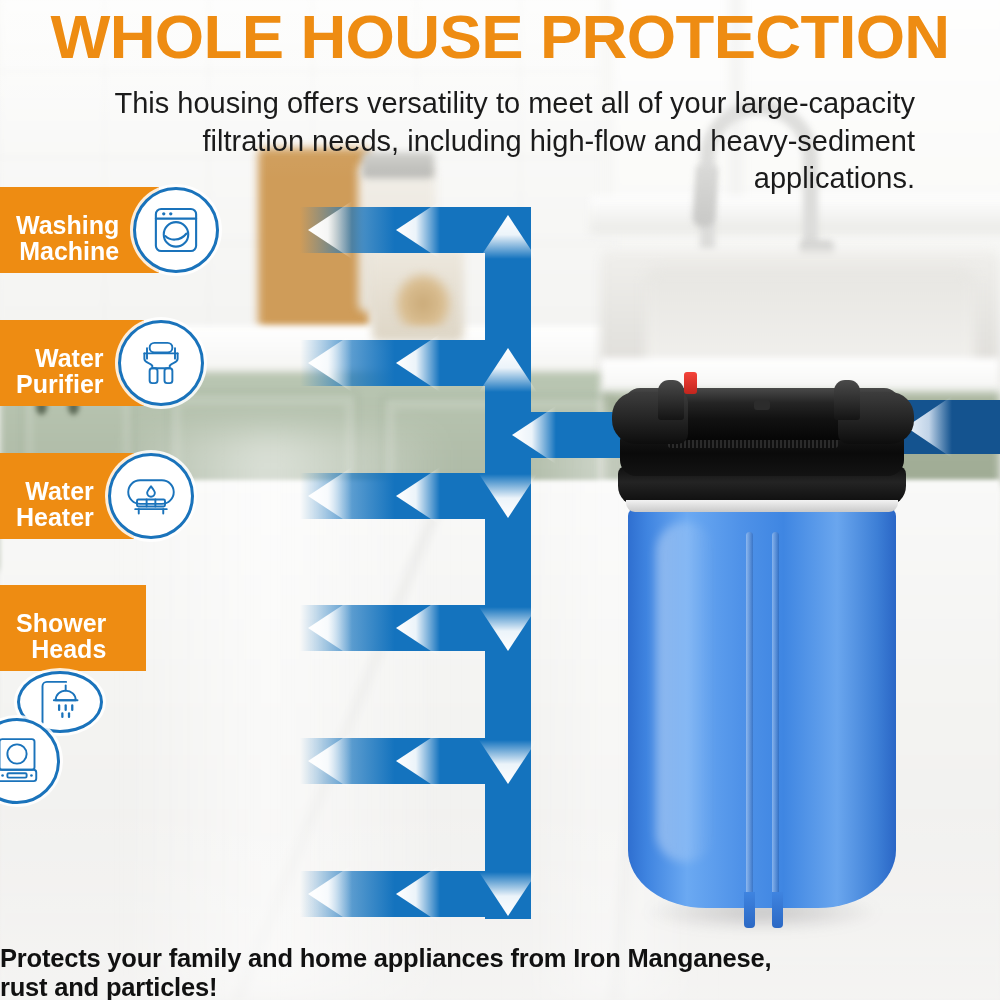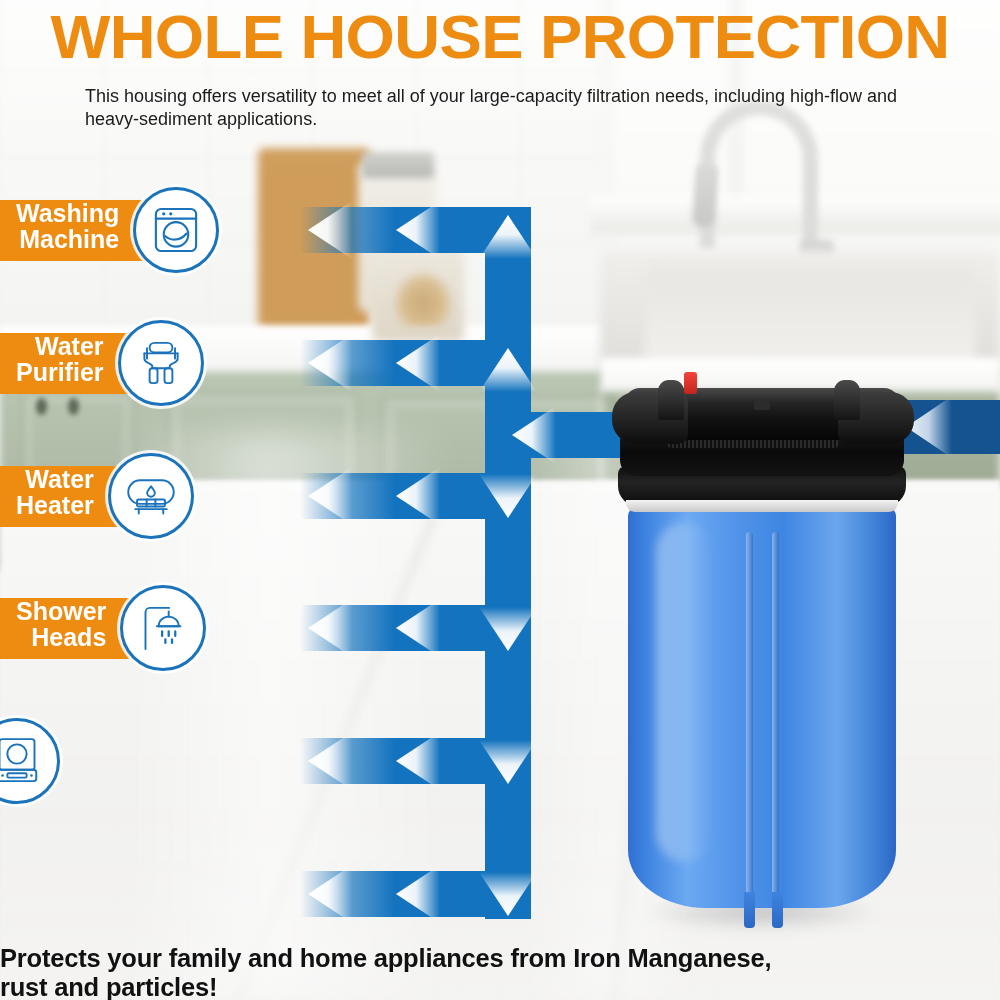--- a/index.html
+++ b/index.html
@@ -179,33 +179,33 @@
   
   .title {
     position:absolute; left:0; top:6px; width:1000px; text-align:center;
     font-size:61px; line-height:1.02; font-weight:700;
     color:#ee8c12; letter-spacing:-.6px;
     font-family:"Liberation Sans", sans-serif;
     transform:scaleX(1.04); transform-origin:center;
   }
   .subtitle {
     position:absolute; left:50%; transform:translateX(-50%); top:85px;
-    width:830px; text-align:left;
-    font-size:18px; line-height:1.30; color:#1b1b1b; font-weight:400;
+    width:830px; text-align:right;
+    font-size:29px; line-height:1.30; color:#1b1b1b; font-weight:400;
   }
 
   
   #pipes { position:absolute; left:0; top:0; width:1000px; height:1000px; }
 
   
   .row { position:absolute; left:0; height:86px; display:flex; align-items:center; }
   .badge {
     background:#ee8c12; color:#ffffff;
     font-size:25px; font-weight:700; line-height:1.04;
-    padding:0 40px 9px 16px; text-align:right;
+    padding:25px 40px 9px 16px; text-align:right;
     white-space:pre-line; min-width:126px;
     position:relative; z-index:2;
   }
   .icon-circle {
     width:86px; height:86px; border-radius:50%;
     background:#ffffff; border:3.5px solid #1a73bb;
     display:flex; align-items:center; justify-content:center;
     margin-left:-26px; position:relative; z-index:3;
     box-shadow:0 0 0 3px rgba(255,255,255,.85);
   }
@@ -469,21 +469,21 @@
         <rect x="16" y="36" width="32" height="8" rx="1.6"></rect>
         <line x1="27" y1="36" x2="27" y2="44"></line>
         <line x1="37" y1="36" x2="37" y2="44"></line>
         <line x1="14" y1="47" x2="50" y2="47"></line>
         <line x1="18" y1="47" x2="18" y2="52"></line>
         <line x1="46" y1="47" x2="46" y2="52"></line>
       </svg>
     </div>
   </div>
 
-  <div class="row" style="top:585px;">
+  <div class="row" style="top:585px;flex-direction:column;">
     <div class="badge">Shower
 Heads</div>
     <div class="icon-circle">
       <svg viewBox="0 0 64 64" fill="none" stroke="#1a73bb" stroke-width="2.2" stroke-linecap="round" stroke-linejoin="round">
         <path d="M12 56V14a5 5 0 0 1 5-5h22"></path>
         <path d="M27 30c0-6.2 5.1-11 11.5-11S50 23.8 50 30z"></path>
         <line x1="38.5" y1="13" x2="38.5" y2="19"></line>
         <line x1="25" y1="30" x2="52" y2="30"></line>
         <g stroke-width="2.6">
           <line x1="31" y1="36" x2="31" y2="41"></line>

